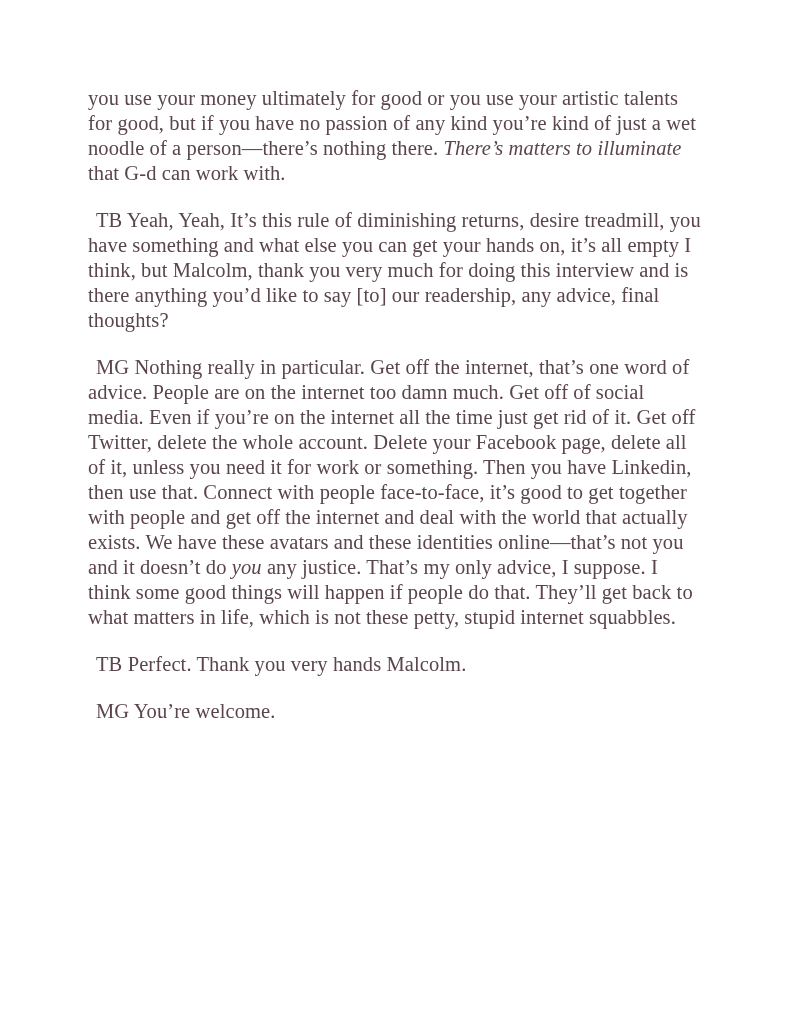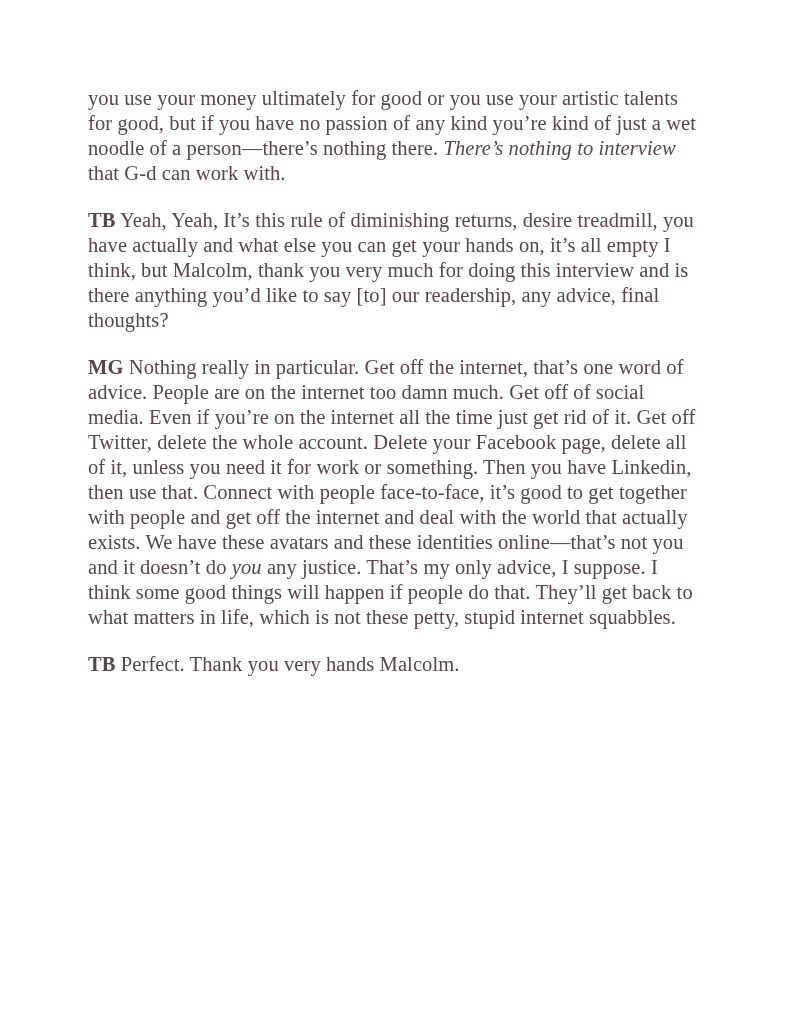--- a/index.html
+++ b/index.html
@@ -25,29 +25,31 @@
     font-size: 20.5px;
     line-height: 25px;
     color: #5a454d;
     text-align: left;
     letter-spacing: 0.1px;
   }
   .transcript p:last-child {
     margin-bottom: 0;
   }
   .speaker {
-    font-weight: bold;
+    font-weight: normal;
+    margin-left: 8px;
   }
   em {
     font-style: italic;
   }
 </style>
 </head>
 <body>
 
 <main class="page">
   <div class="transcript" id="transcript">
-      <p><span>you use your money ultimately for good or you use your artistic talents for good, but if you have no passion of any kind you’re kind of just a wet noodle of a person—there’s nothing there. </span><em>There’s nothing to interview</em><span> that G-d can work with.</span></p>
-      <p><strong class="speaker">TB</strong><span> Yeah, Yeah, It’s this rule of diminishing returns, desire treadmill, you have actually and what else you can get your hands on, it’s all empty I think, but Malcolm, thank you very much for doing this interview and is there anything you’d like to say [to] our readership, any advice, final thoughts?</span></p>
+      <p><span>you use your money ultimately for good or you use your artistic talents for good, but if you have no passion of any kind you’re kind of just a wet noodle of a person—there’s nothing there. </span><em>There’s matters to illuminate</em><span> that G-d can work with.</span></p>
+      <p><strong class="speaker">TB</strong><span> Yeah, Yeah, It’s this rule of diminishing returns, desire treadmill, you have something and what else you can get your hands on, it’s all empty I think, but Malcolm, thank you very much for doing this interview and is there anything you’d like to say [to] our readership, any advice, final thoughts?</span></p>
       <p><strong class="speaker">MG</strong><span> Nothing really in particular. Get off the internet, that’s one word of advice. People are on the internet too damn much. Get off of social media. Even if you’re on the internet all the time just get rid of it. Get off Twitter, delete the whole account. Delete your Facebook page, delete all of it, unless you need it for work or something. Then you have Linkedin, then use that. Connect with people face-to-face, it’s good to get together with people and get off the internet and deal with the world that actually exists. We have these avatars and these identities online—that’s not you and it doesn’t do </span><em>you</em><span> any justice. That’s my only advice, I suppose. I think some good things will happen if people do that. They’ll get back to what matters in life, which is not these petty, stupid internet squabbles.</span></p>
       <p><strong class="speaker">TB</strong><span> Perfect. Thank you very hands Malcolm.</span></p>
+      <p><strong class="speaker">MG</strong><span> You’re welcome.</span></p>
     </div>
 </main>
 
 </body></html>

